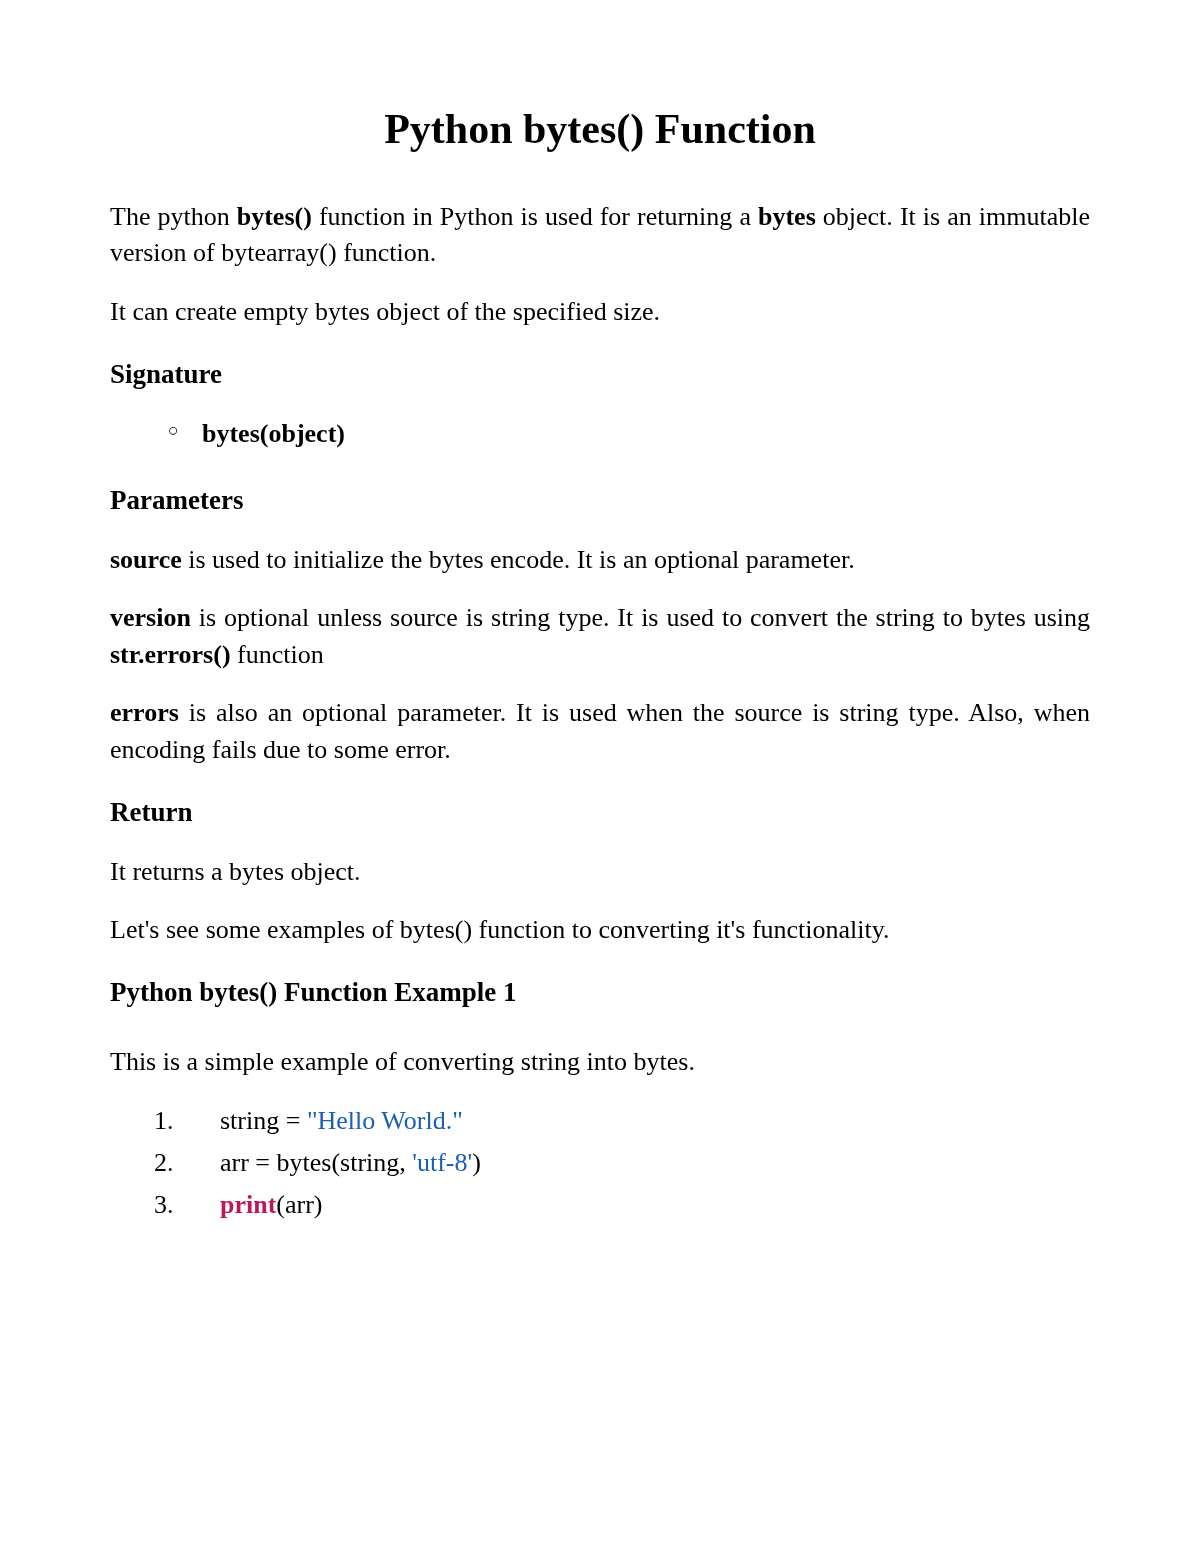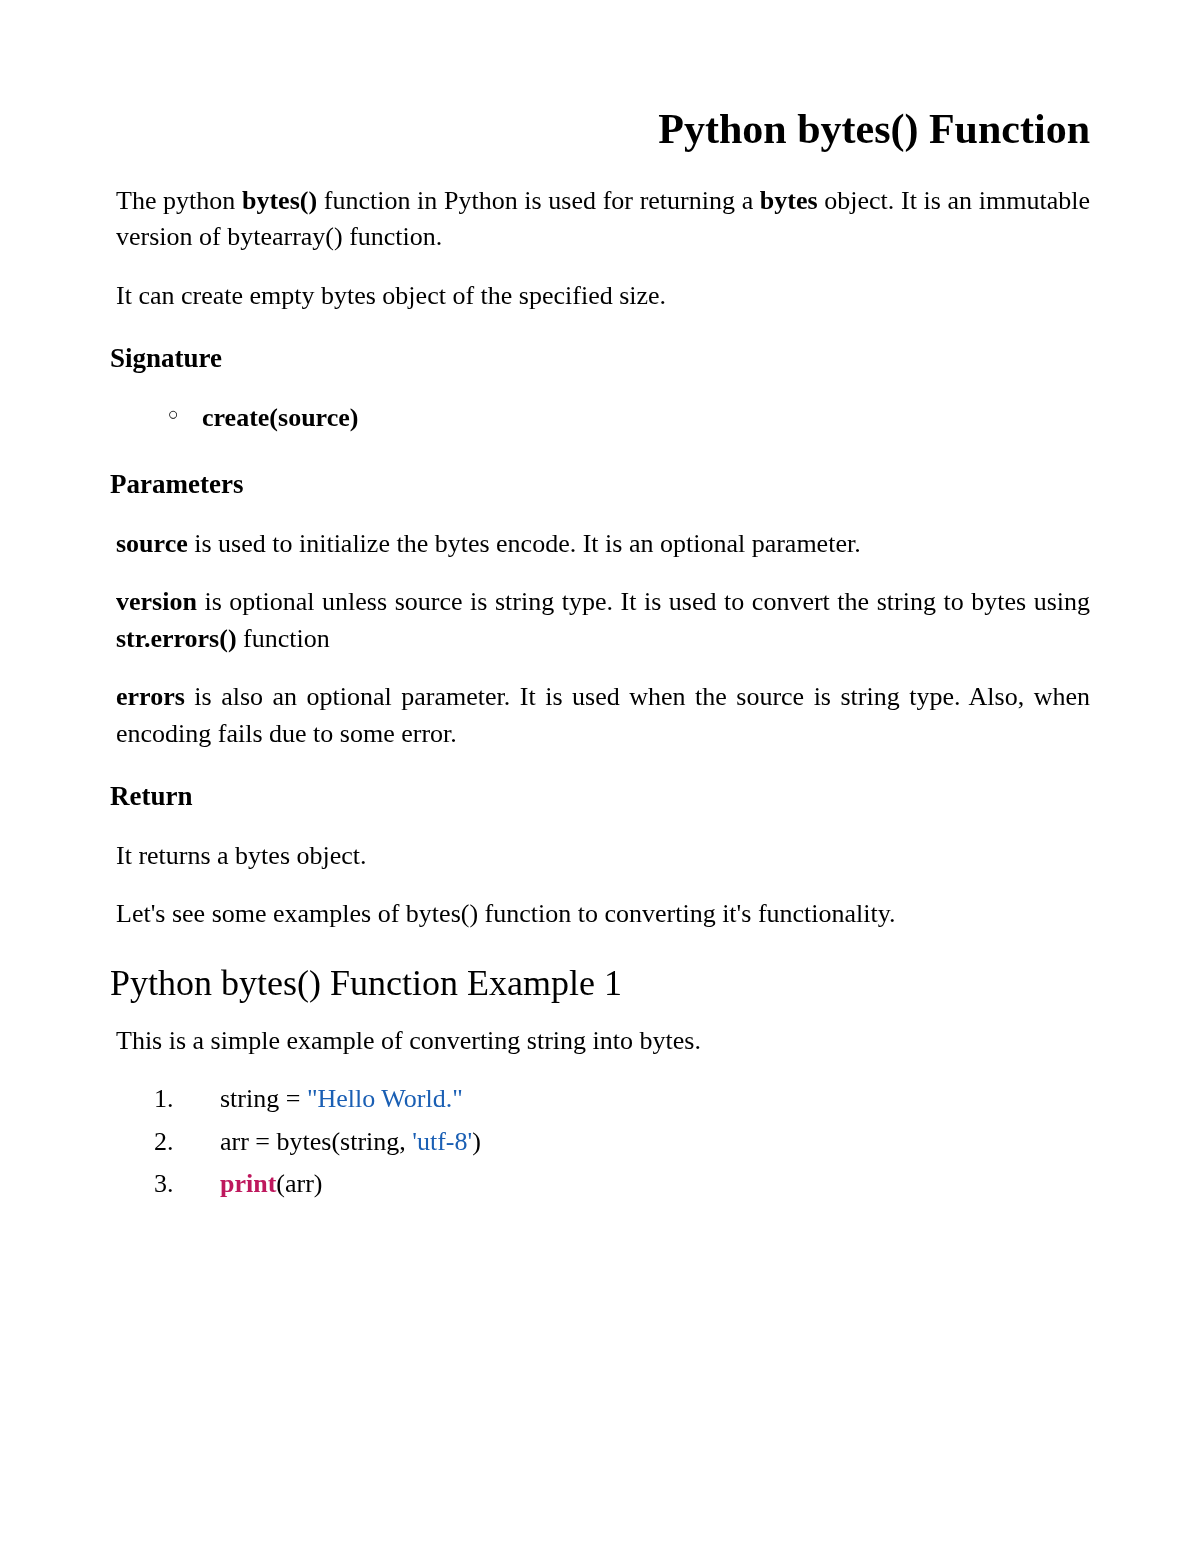--- a/index.html
+++ b/index.html
@@ -10,29 +10,28 @@
     body {
       font-family: "Times New Roman", Times, serif;
       background: #ffffff;
       color: #000000;
       width: 1200px;
       padding: 100px 110px 60px 110px;
       font-size: 26px;
       line-height: 1.4;
     }
     h1 {
-      text-align: right;
+      text-align: center;
       font-weight: bold;
       font-size: 42px;
-      margin-bottom: 24px;
+      margin-bottom: 40px;
     }
     p.body-text {
       text-align: justify;
       margin-bottom: 22px;
-      margin-left: 6px;
     }
     p.body-text.last-of-section {
       margin-bottom: 26px;
     }
     h2.section-heading {
       font-weight: bold;
       font-size: 27px;
       margin-bottom: 22px;
       margin-top: 6px;
     }
@@ -69,44 +68,44 @@
       padding-left: 40px;
     }
     .str-literal {
       color: #1a5fb4;
     }
     .keyword {
       color: #be185d;
       font-weight: bold;
     }
     h3.example-heading {
-      font-weight: normal;
-      font-size: 36px;
-      margin-bottom: 14px;
+      font-weight: bold;
+      font-size: 27px;
+      margin-bottom: 32px;
       margin-top: 6px;
     }
     .code-margin-left {
       margin-left: -30px;
     }
   </style>
 </head>
 <body>
 
 <h1>Python bytes() Function</h1>
 
 <p class="body-text">
   <span>The python </span><span class="bold">bytes()</span><span> function in Python is used for returning a </span><span class="bold">bytes</span><span> object. It is an immutable version of bytearray() function.</span>
 </p>
 
 <p class="body-text last-of-section">It can create empty bytes object of the specified size.</p>
 
 <h2 class="section-heading">Signature</h2>
 
 <ul class="signature-list">
-  <li>create(source)</li>
+  <li>bytes(object)</li>
 </ul>
 
 <h2 class="section-heading">Parameters</h2>
 
 <p class="body-text">
   <span class="bold">source</span><span> is used to initialize the bytes encode. It is an optional parameter.</span>
 </p>
 
 <p class="body-text">
   <span class="bold">version</span><span> is optional unless source is string type. It is used to convert the string to bytes using </span><span class="bold">str.errors()</span><span> function</span>

